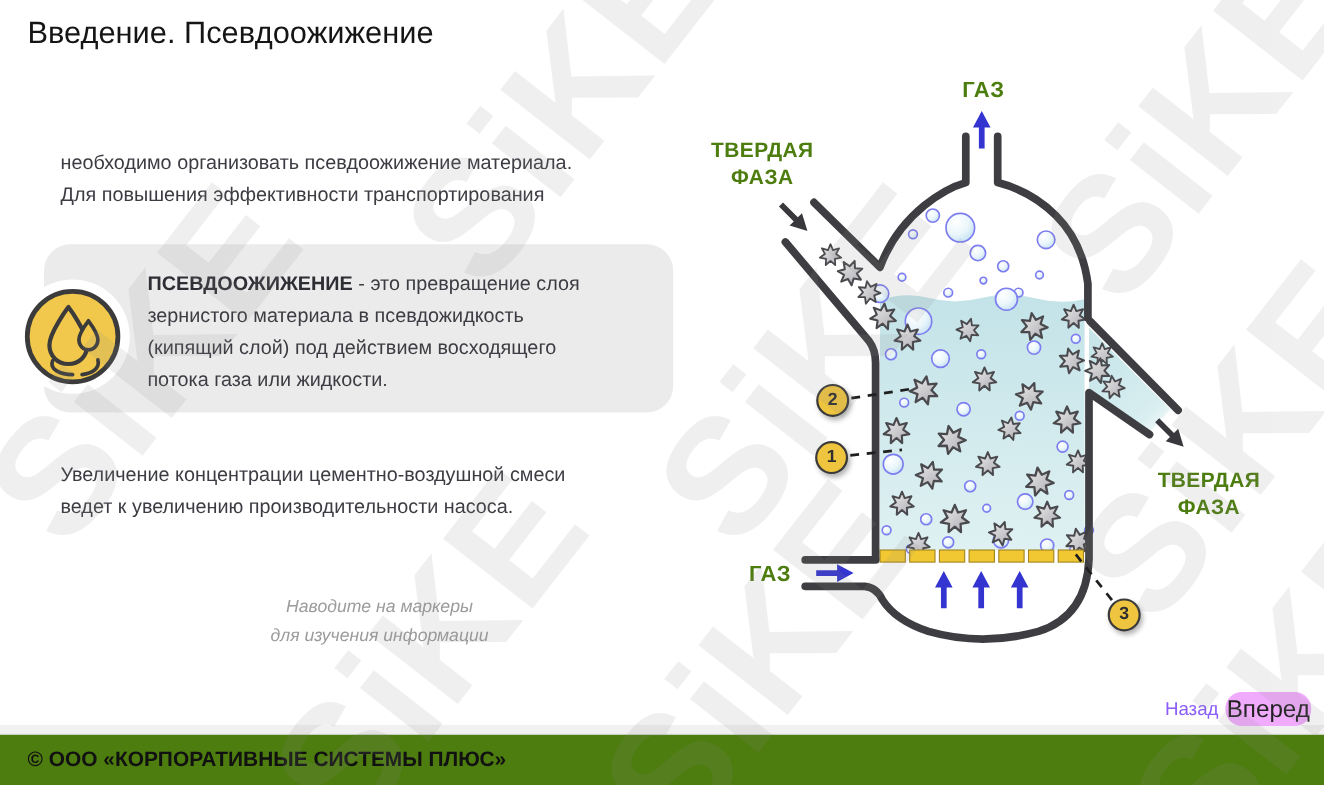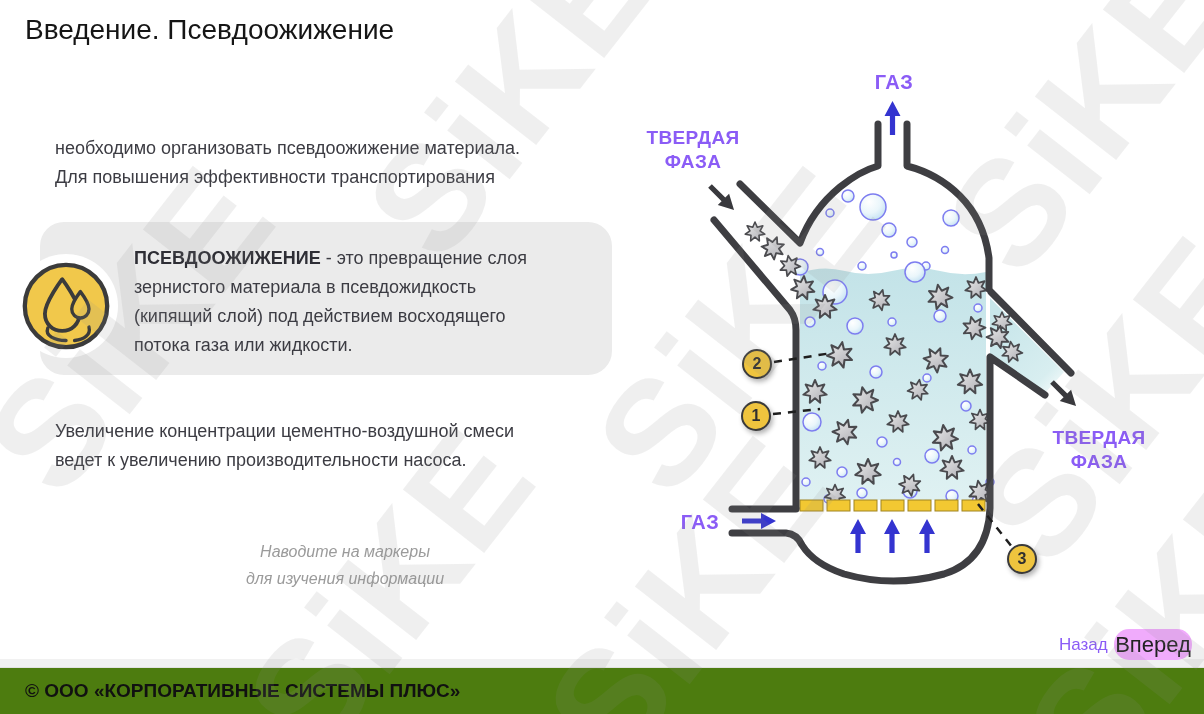--- a/index.html
+++ b/index.html
@@ -27,21 +27,21 @@
   .def-text { position:absolute; left:94px; top:22px; right:18px; font-size:18px;
               line-height:29px; color:#3c3c43; }
   .def-text b { color:#2e2e35; }
 
   .hint { position:absolute; left:160px; top:538px; width:370px; text-align:center;
           font-style:italic; font-size:16px; line-height:27px; color:#9b9b9b; z-index:2; }
 
   
   .diagram { position:absolute; left:640px; top:60px; width:564px; height:560px; z-index:2; }
   .diagram svg { position:absolute; left:0; top:0; }
-  .dlabel { position:absolute; font-weight:bold; color:#8b5cf6; text-align:center;
+  .dlabel { position:absolute; font-weight:bold; color:#4d7c0f; text-align:center;
             line-height:24px; letter-spacing:0.4px; }
   #lbl-gas-top    { left:204px; top:10px;  width:100px; font-size:20px; }
   #lbl-solid-in   { left:-2px;  top:66px;  width:110px; font-size:19px; }
   #lbl-gas-bottom { left:24px;  top:450px; width:72px;  font-size:20px; }
   #lbl-solid-out  { left:396px; top:366px; width:126px; font-size:19px; }
 
   .marker { position:absolute; width:30px; height:30px; border-radius:50%;
             background:#efc43e; border:2px solid #3a3a3a; color:#2f2f2f;
             font-weight:bold; font-size:16px; display:flex; align-items:center;
             justify-content:center; box-shadow:2px 3px 5px rgba(0,0,0,0.3);

